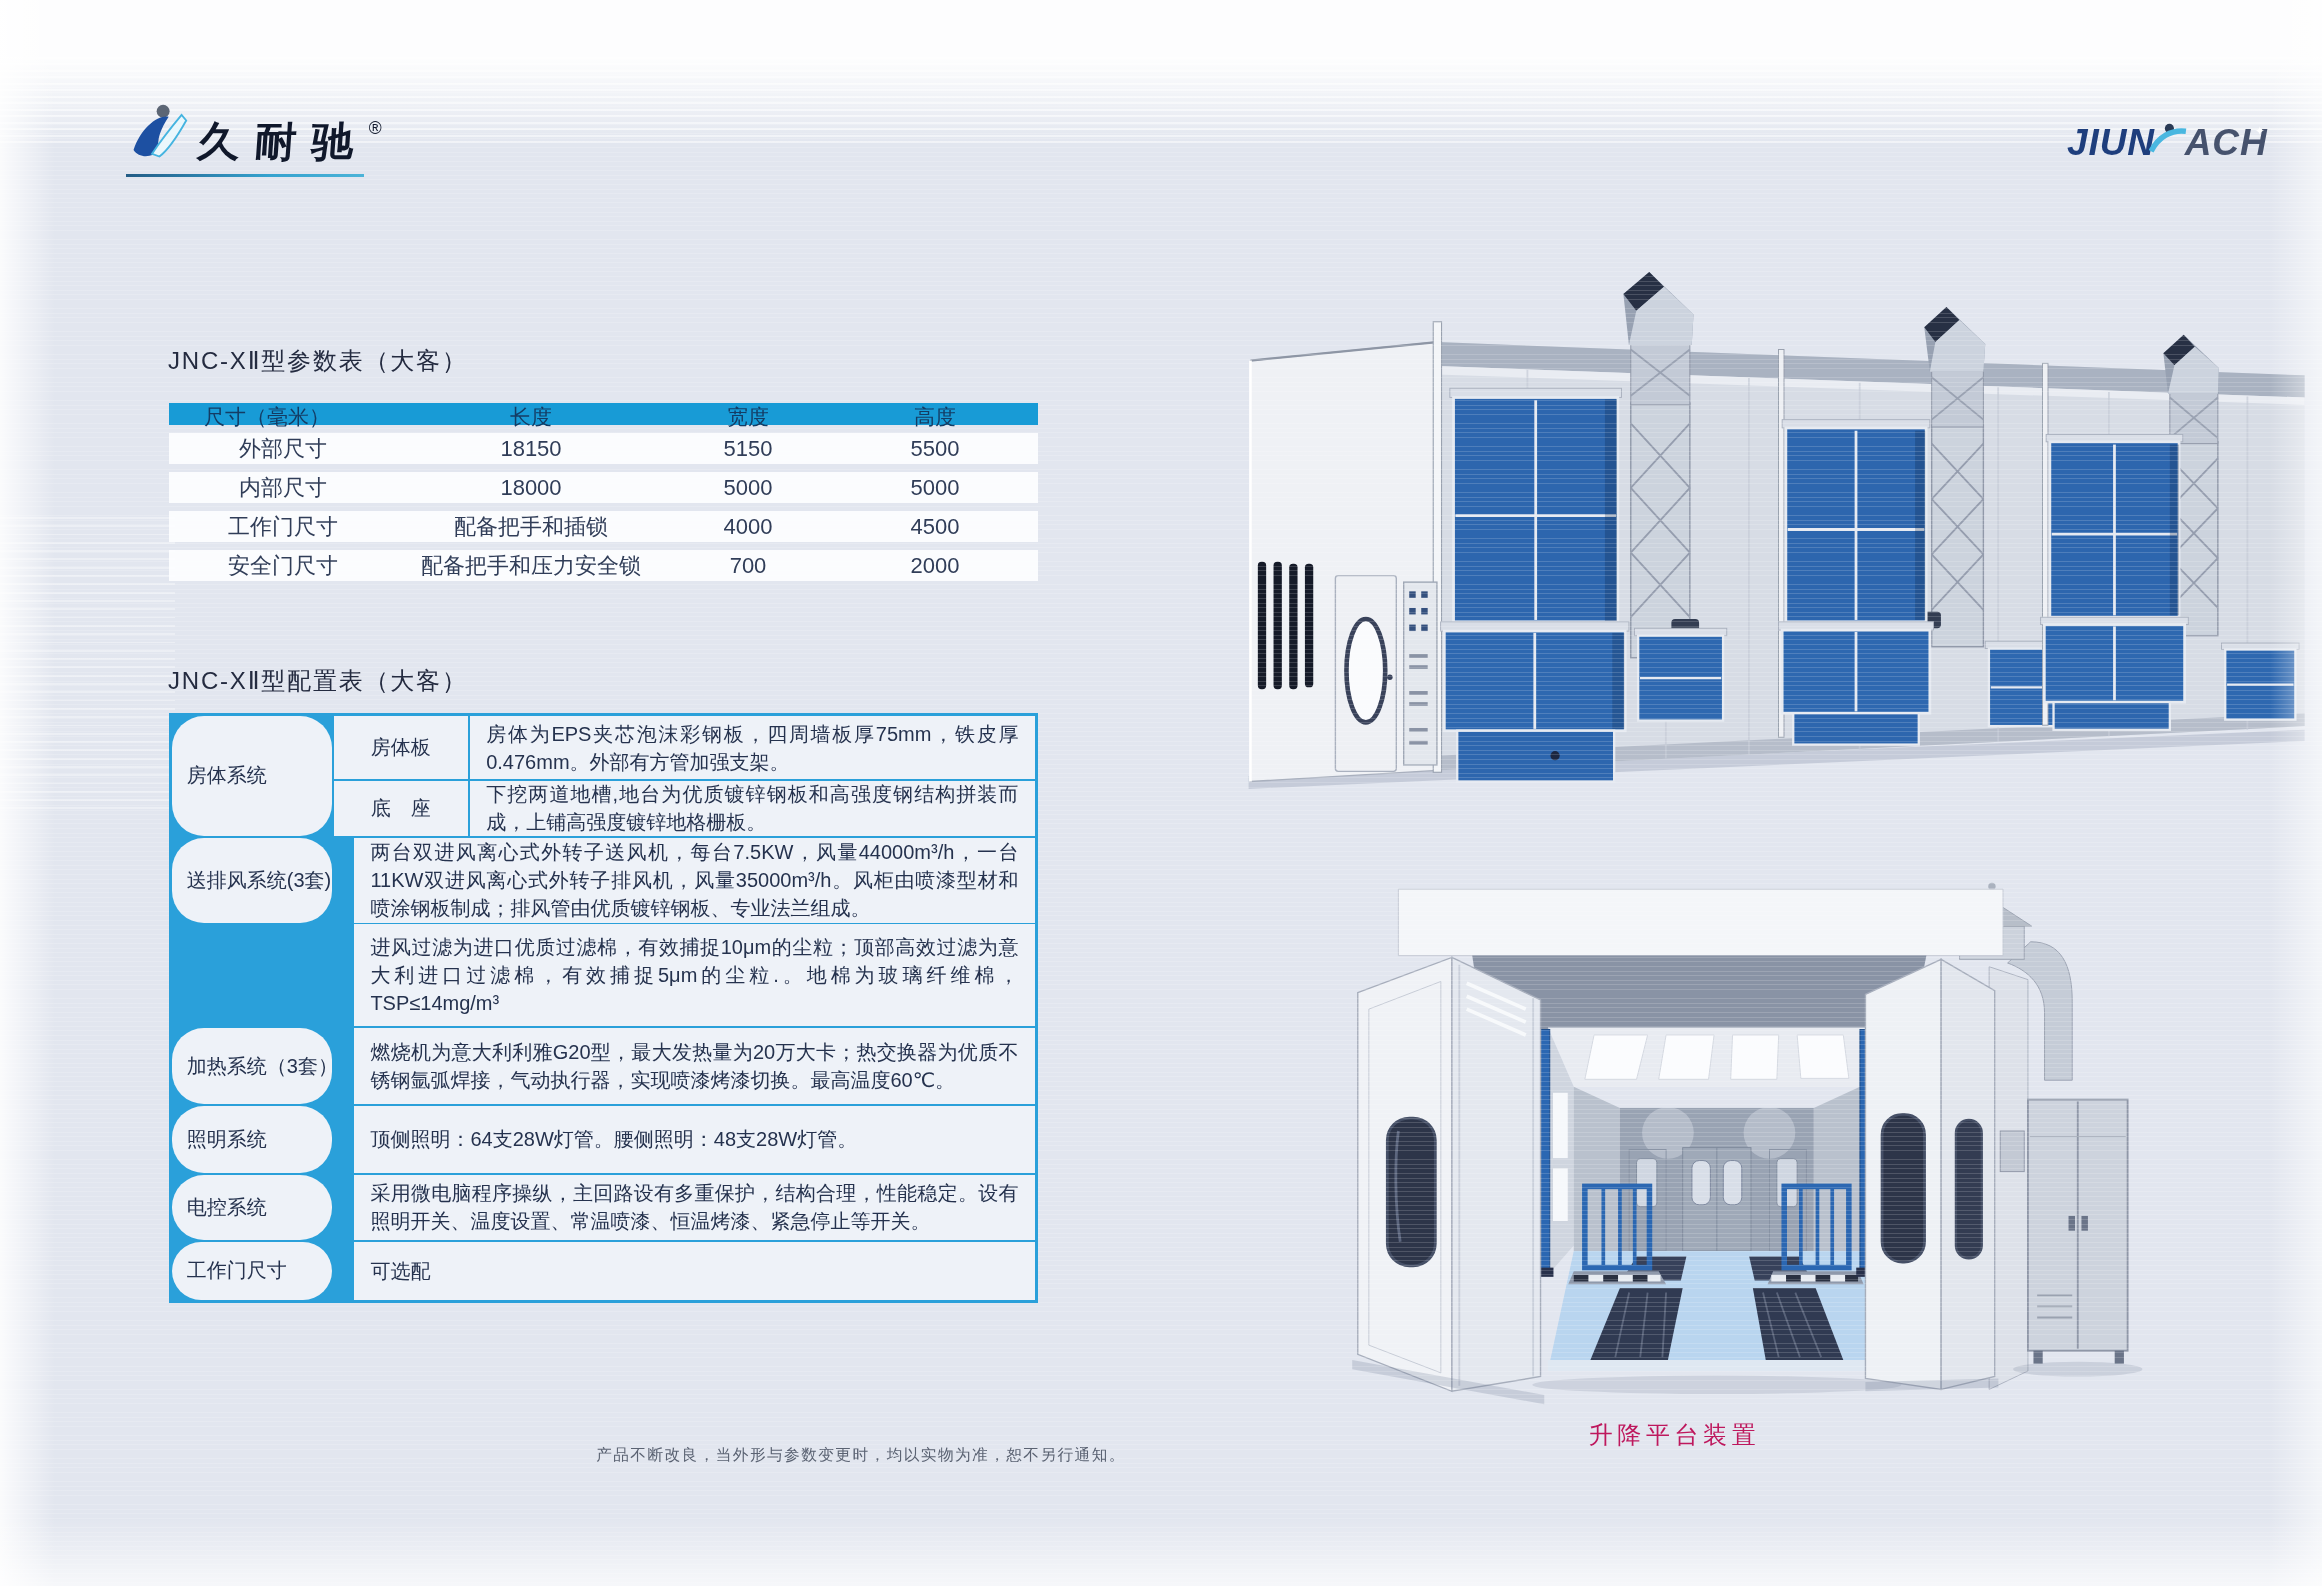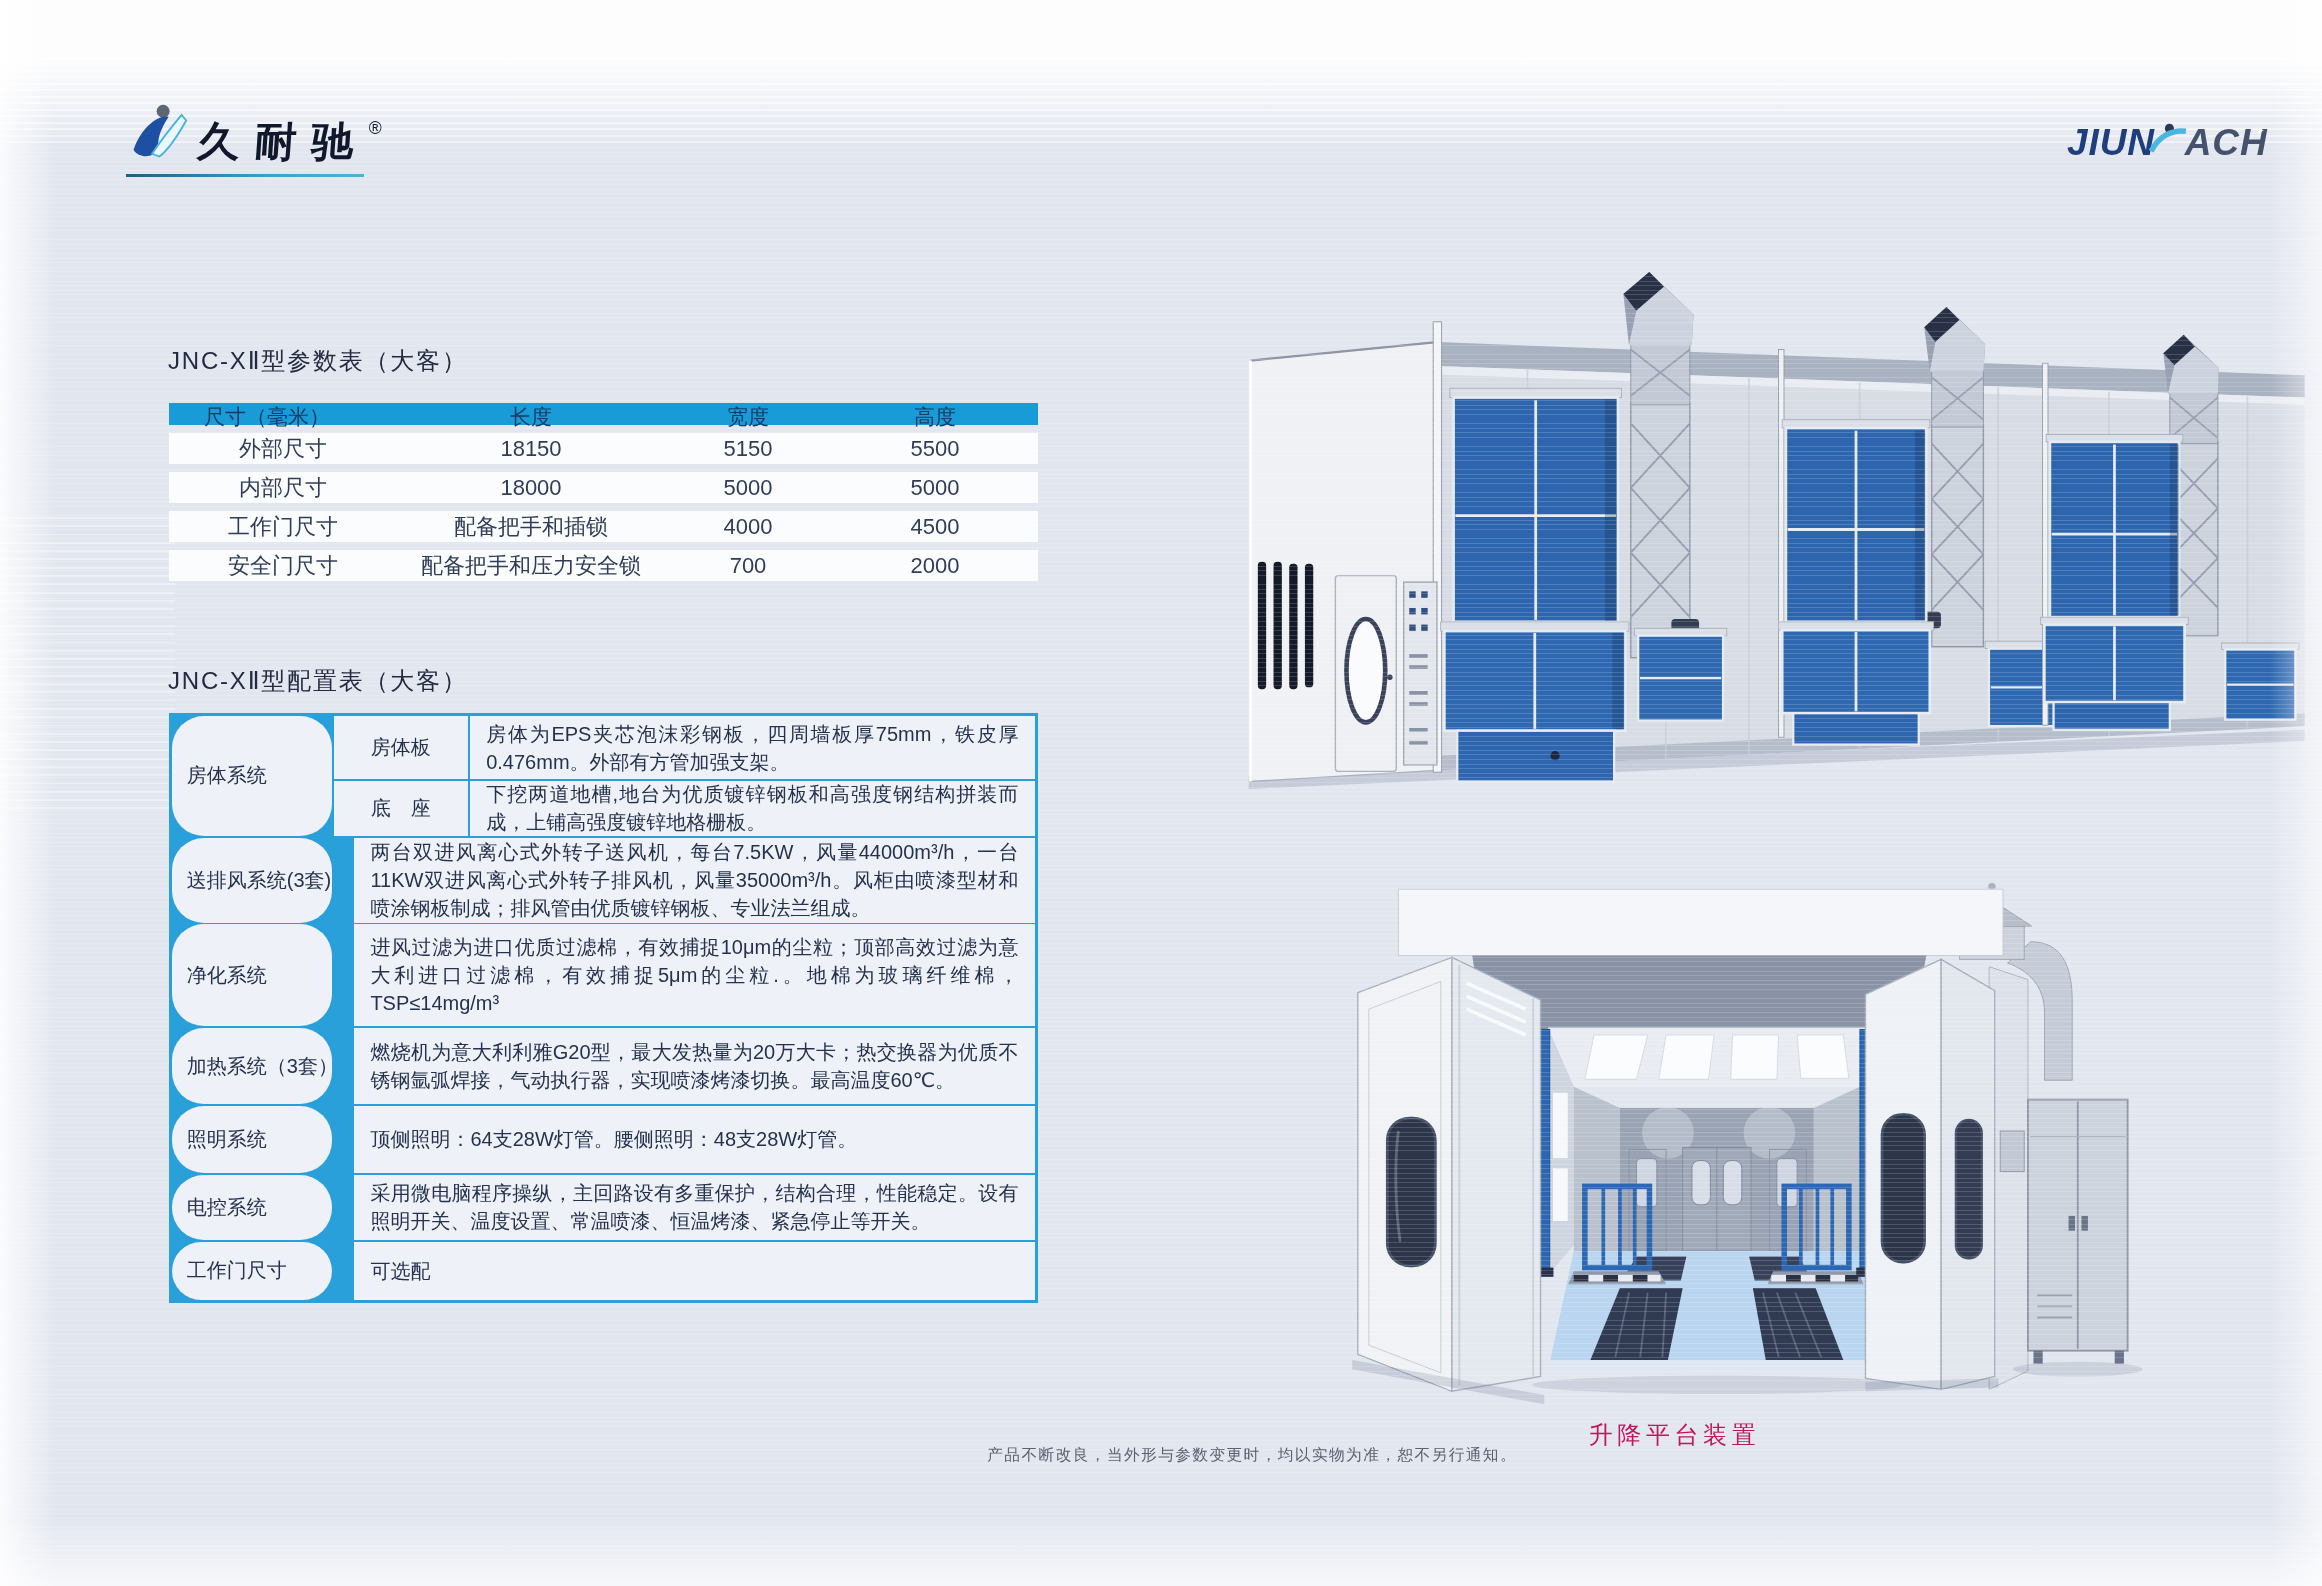--- a/index.html
+++ b/index.html
@@ -68,21 +68,21 @@
   .t2 .txt{display:flex; align-items:center; padding:5.5px 16.6px; font-size:20px; line-height:28px; color:#25324e; text-align:justify;}
   .t2 .span2{grid-column:2/4;margin-left:20px;}
 
   
   .fig{position:absolute; z-index:3;}
   .fig1{left:1232px; top:257px; width:1080px; height:545px;}
   .fig2{left:1343px; top:854px; width:840px; height:554px;}
   .fig-caption{position:absolute; left:1522px; top:1419px; width:305px; text-align:center;
     font-size:24px; color:#be185d; letter-spacing:4.6px; z-index:6;}
 
-  .footer-note{position:absolute; left:151px; top:1445px; width:1366px; text-align:right;
+  .footer-note{position:absolute; left:178px; top:1445px; width:1366px; text-align:center;
     font-size:15.7px; color:#5a6272; letter-spacing:1.4px; z-index:6;}
 </style>
 </head>
 <body>
 
 <div class="page">
 
   <div class="band band-top"></div>
   <div class="band band-top-fade"></div>
   <div class="band band-left"></div>
@@ -148,21 +148,20 @@
   <div class="t2">
     <div class="cat" style="grid-area:1/1/3/2">房体系统</div>
     <div class="sub" style="grid-area:1/2/2/3">房体板</div>
     <div class="txt" style="grid-area:1/3/2/4">房体为EPS夹芯泡沫彩钢板，四周墙板厚75mm，铁皮厚0.476mm。外部有方管加强支架。</div>
     <div class="sub" style="grid-area:2/2/3/3">底　座</div>
     <div class="txt" style="grid-area:2/3/3/4">下挖两道地槽,地台为优质镀锌钢板和高强度钢结构拼装而成，上铺高强度镀锌地格栅板。</div>
 
     <div class="cat" style="grid-area:3/1/4/2">送排风系统(3套)</div>
     <div class="txt span2" style="grid-row:3">两台双进风离心式外转子送风机，每台7.5KW，风量44000m³/h，一台11KW双进风离心式外转子排风机，风量35000m³/h。风柜由喷漆型材和喷涂钢板制成；排风管由优质镀锌钢板、专业法兰组成。</div>
 
-    <div class="cat" style="grid-area:4/1/5/2">净化系统</div>
     <div class="txt span2" style="grid-row:4">进风过滤为进口优质过滤棉，有效捕捉10μm的尘粒；顶部高效过滤为意大利进口过滤棉，有效捕捉5μm的尘粒.。地棉为玻璃纤维棉，TSP≤14mg/m³</div>
 
     <div class="cat" style="grid-area:5/1/6/2">加热系统（3套）</div>
     <div class="txt span2" style="grid-row:5">燃烧机为意大利利雅G20型，最大发热量为20万大卡；热交换器为优质不锈钢氩弧焊接，气动执行器，实现喷漆烤漆切换。最高温度60℃。</div>
 
     <div class="cat" style="grid-area:6/1/7/2">照明系统</div>
     <div class="txt span2" style="grid-row:6">顶侧照明：64支28W灯管。腰侧照明：48支28W灯管。</div>
 
     <div class="cat" style="grid-area:7/1/8/2">电控系统</div>
     <div class="txt span2" style="grid-row:7">采用微电脑程序操纵，主回路设有多重保护，结构合理，性能稳定。设有照明开关、温度设置、常温喷漆、恒温烤漆、紧急停止等开关。</div>

